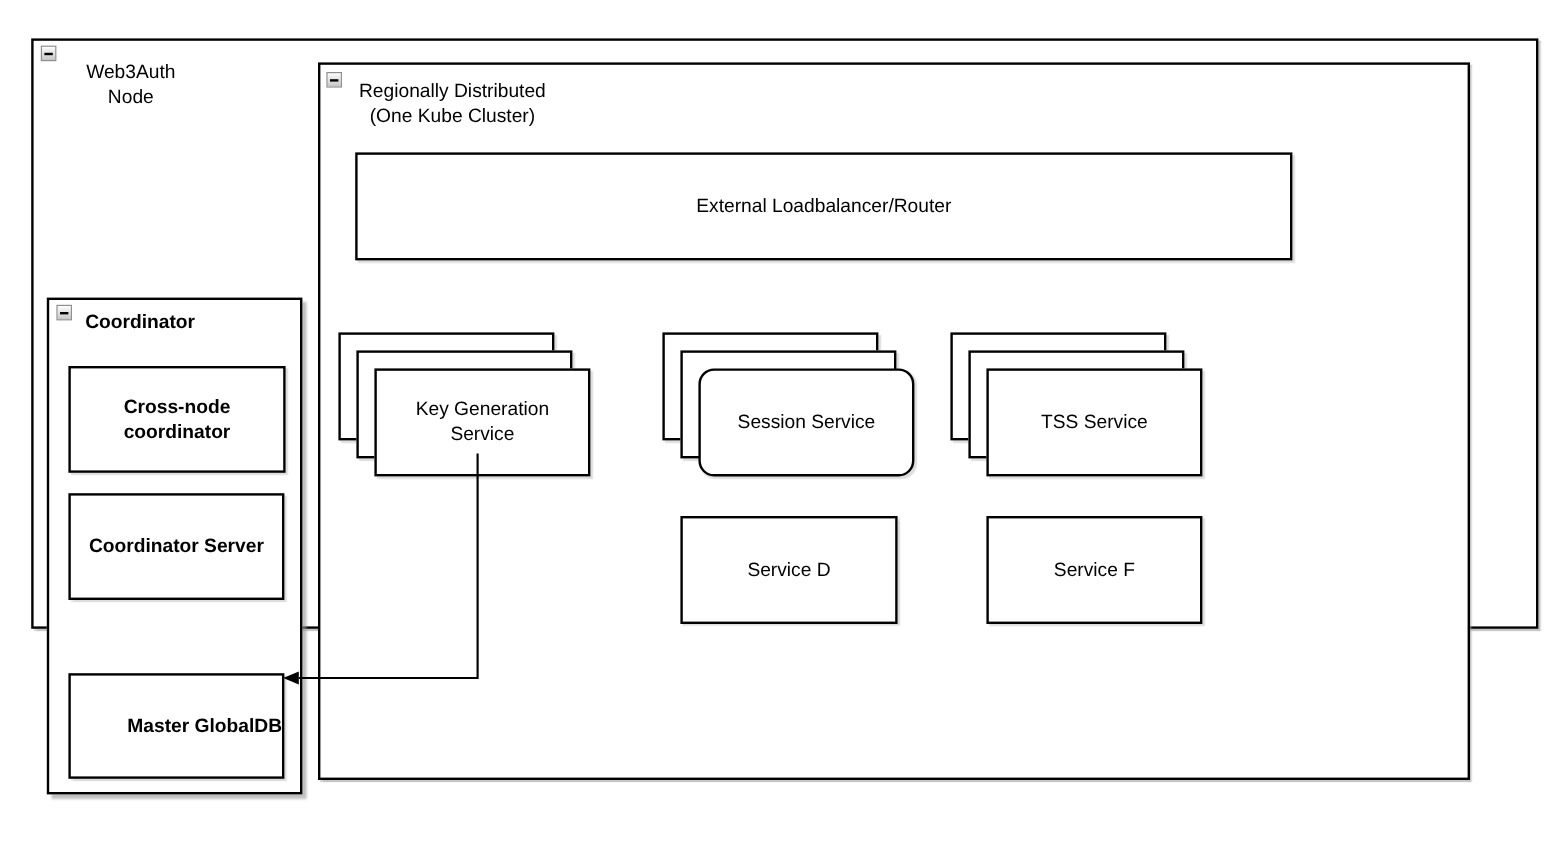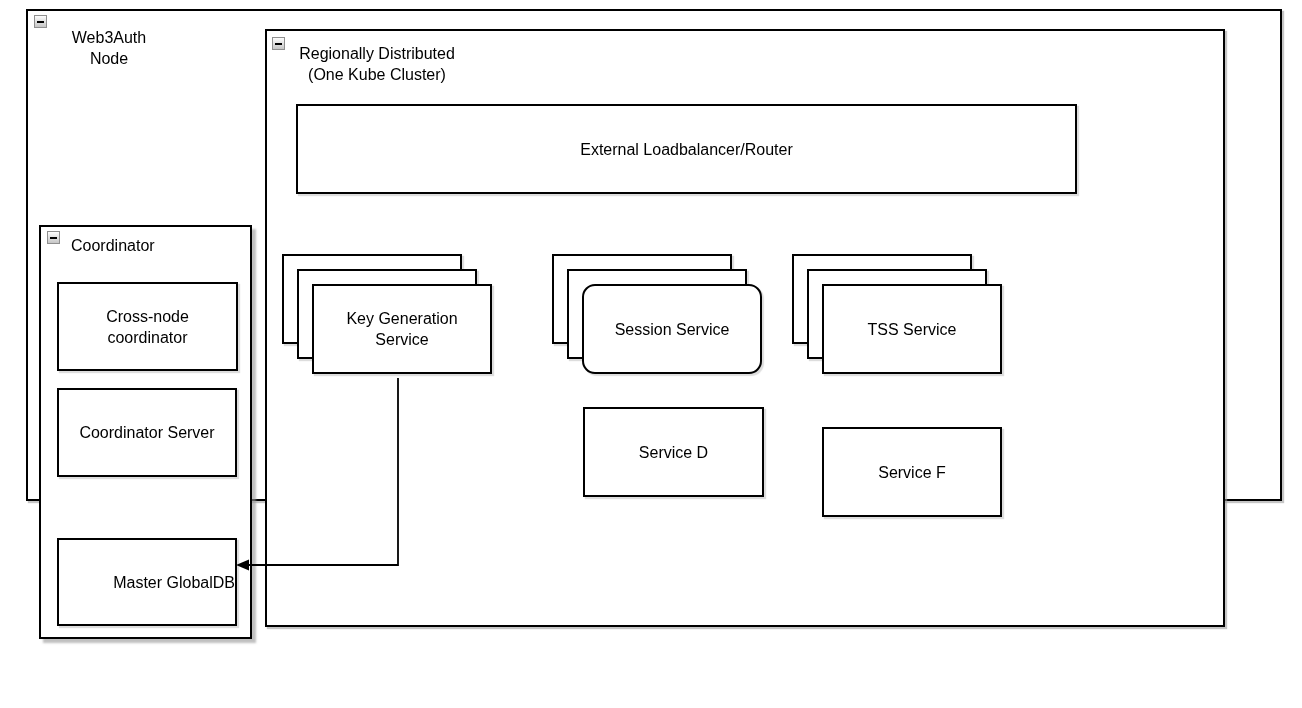--- a/index.html
+++ b/index.html
@@ -40,32 +40,32 @@
   .connector-layer {
     position:absolute; left:0; top:0; width:1302px; height:708px;
     pointer-events:none; z-index:60;
   }
 </style>
 </head>
 <body>
 
 <div class="canvas">
 
-  <div class="group gshadow" style="left:26px; top:9px; width:1256px; height:492px;">
+  <div class="group gshadow" style="left:26px; top:32px; width:1256px; height:492px;">
 
     <div class="collapse-btn" style="left:6px; top:4px;">
       <span class="minus-bar"></span>
     </div>
 
     <div class="group-label centered" style="left:6px; top:16px; width:150px;">
       <div>Web3Auth</div>
       <div>Node</div>
     </div>
 
-    <div class="group gshadow-big" style="left:11px; top:214px; width:213px; height:414px;">
+    <div class="group gshadow-big" style="left:11px; top:214px; width:213px; height:414px;font-weight:bold;">
 
       <div class="collapse-btn" style="left:6px; top:4px;">
         <span class="minus-bar"></span>
       </div>
 
       <div class="group-label" style="left:30px; top:8px;">Coordinator</div>
 
       <div class="shape" style="left:16px; top:161px; width:180px; height:89px;">
         <span>Coordinator Server</span>
       </div>
@@ -117,25 +117,25 @@
       </div>
 
       <div class="stack" style="left:525px; top:223px; width:212px; height:122px;border-radius:15px;">
         <div class="stack-box" style="left:0; top:0;"></div>
         <div class="stack-box" style="left:15px; top:15px;"></div>
         <div class="stack-box" style="left:30px; top:30px;">
           <span>TSS Service</span>
         </div>
       </div>
 
-      <div class="shape" style="left:300px; top:376px; width:181px; height:90px;margin-left:16px;">
+      <div class="shape" style="left:300px; top:376px; width:181px; height:90px;">
         <span>Service D</span>
       </div>
 
-      <div class="shape" style="left:555px; top:376px; width:180px; height:90px;margin-top:20px;">
+      <div class="shape" style="left:555px; top:376px; width:180px; height:90px;">
         <span>Service F</span>
       </div>
     </div>
   </div>
 
   <svg class="connector-layer" viewBox="0 0 1302 708" xmlns="http://www.w3.org/2000/svg">
     <path d="M 398 378 L 398 565 L 249 565" fill="none" stroke="#000000" stroke-width="1.8" style="pointer-events:stroke"></path>
     <polygon points="236,565 249,559.5 249,570.5" fill="#000000"></polygon>
   </svg>
 

